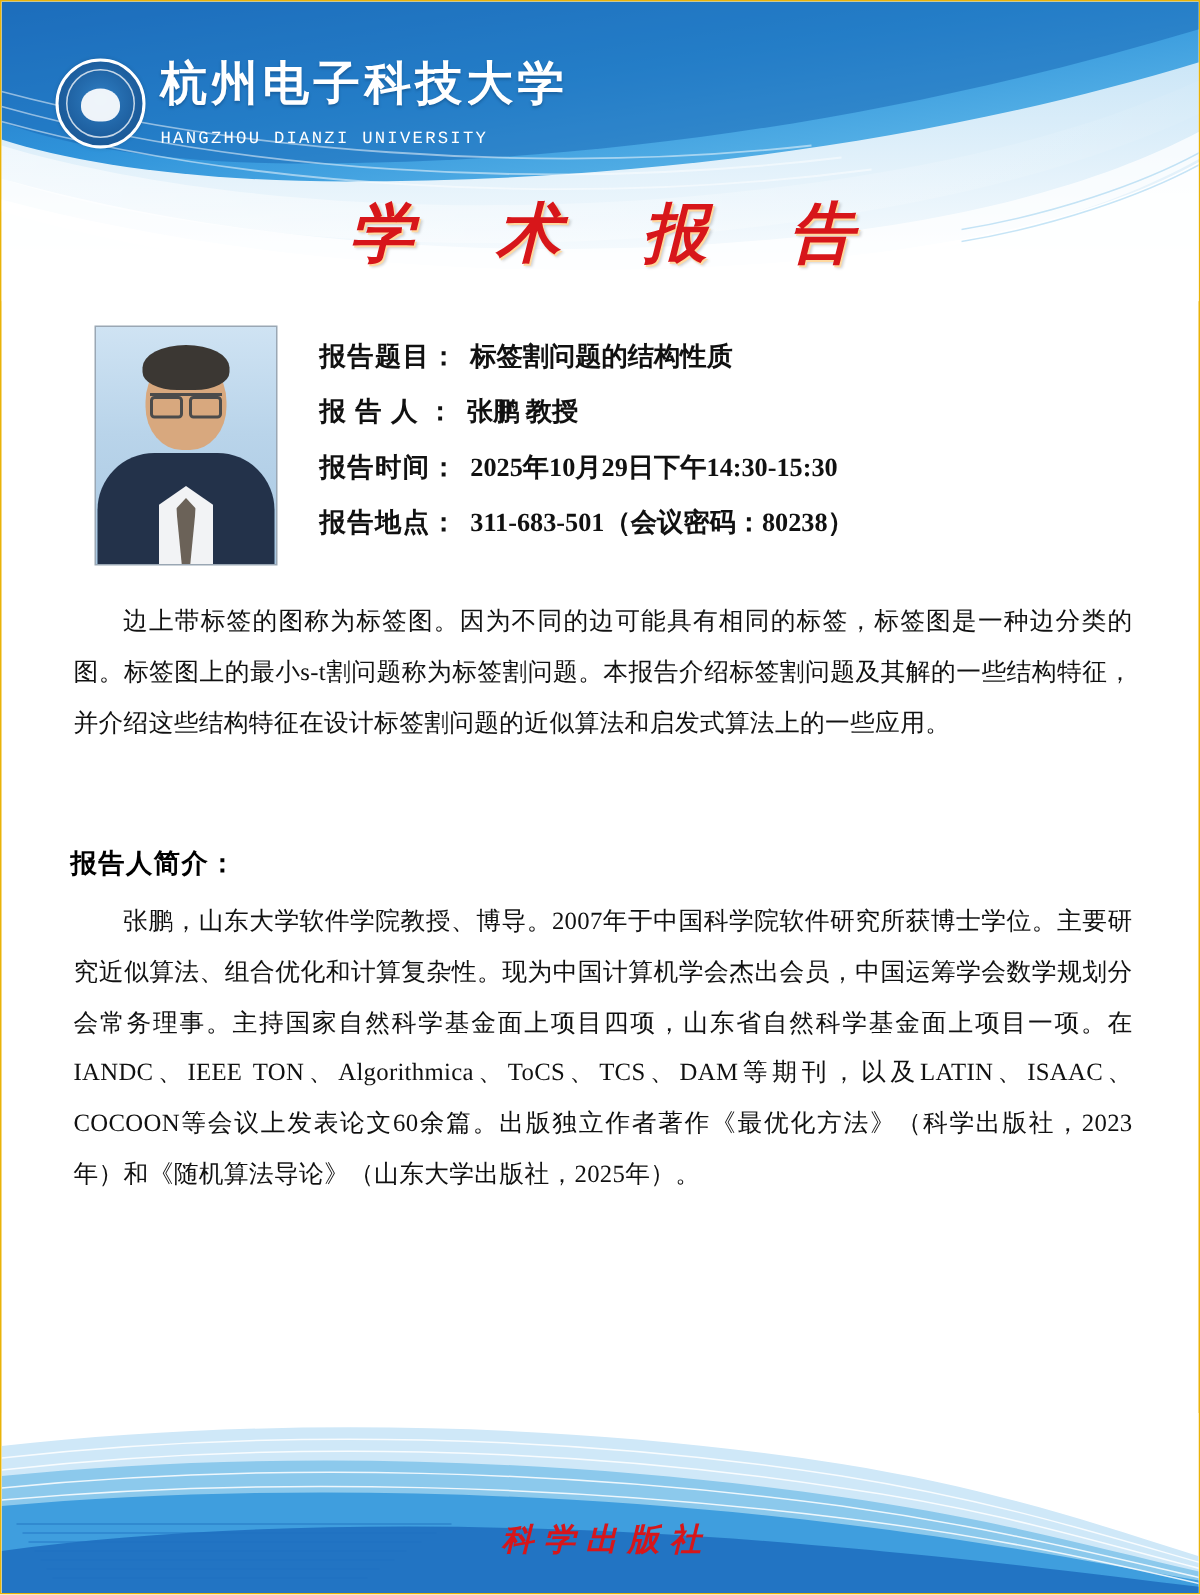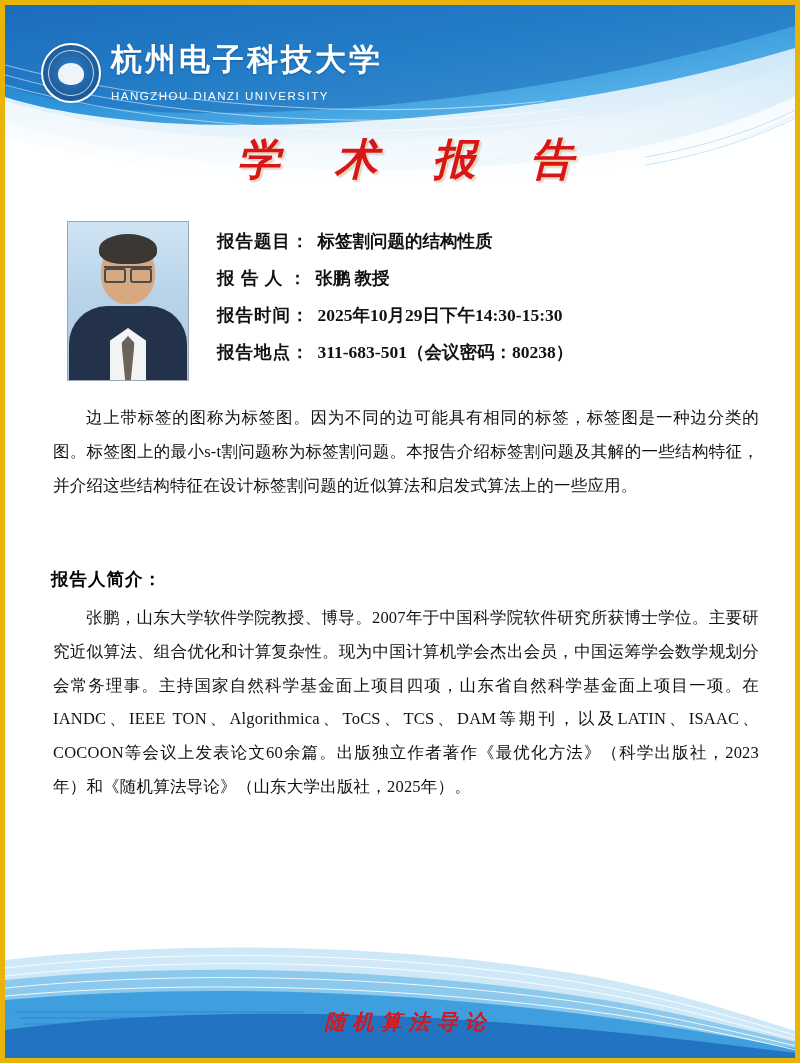--- a/index.html
+++ b/index.html
@@ -11,21 +11,21 @@
     height: 1063px;
     font-family: "Liberation Serif", serif;
     background: #ffffff;
     overflow: hidden;
   }
   .poster {
     position: relative;
     width: 800px;
     height: 1063px;
     background: #ffffff;
-    border: 5px solid #eab308;
+    border: 1px solid #eab308;
     box-sizing: border-box;
     overflow: hidden;
   }
 
   
   .header {
     position: absolute;
     top: 0; left: 0;
     width: 800px;
     height: 200px;
@@ -74,21 +74,21 @@
   .logo-cn {
     font-family: "Liberation Serif", serif;
     font-size: 31px;
     font-weight: 700;
     color: #ffffff;
     letter-spacing: 3px;
     text-shadow: 0 1px 2px rgba(0,40,80,.35);
   }
   .logo-en {
     margin-top: 16px;
-    font-family: Liberation Sans, sans-serif;
+    font-family: Liberation Mono, monospace;
     font-size: 11.5px;
     color: #ffffff;
     letter-spacing: 1.5px;
   }
 
   .poster-title {
     position: absolute;
     top: 126px;
     left: 0;
     width: 800px;
@@ -382,16 +382,16 @@
         <path d="M10,74 L300,74"></path>
         <path d="M14,80 L290,80"></path>
         <path d="M18,86 L280,86"></path>
         <path d="M22,92 L270,92"></path>
         <path d="M26,98 L262,98"></path>
         <path d="M30,104 L252,104"></path>
         <path d="M34,110 L244,110"></path>
       </g>
       <path d="M0,92 C160,70 360,72 540,88 C660,98 730,108 800,116 L800,120 L0,120 Z" fill="#1f6fc0" opacity=".9"></path>
     </svg>
-    <div class="footer-note">随机算法导论</div>
+    <div class="footer-note">科学出版社</div>
   </div>
 
 </div>
 
 </body></html>

